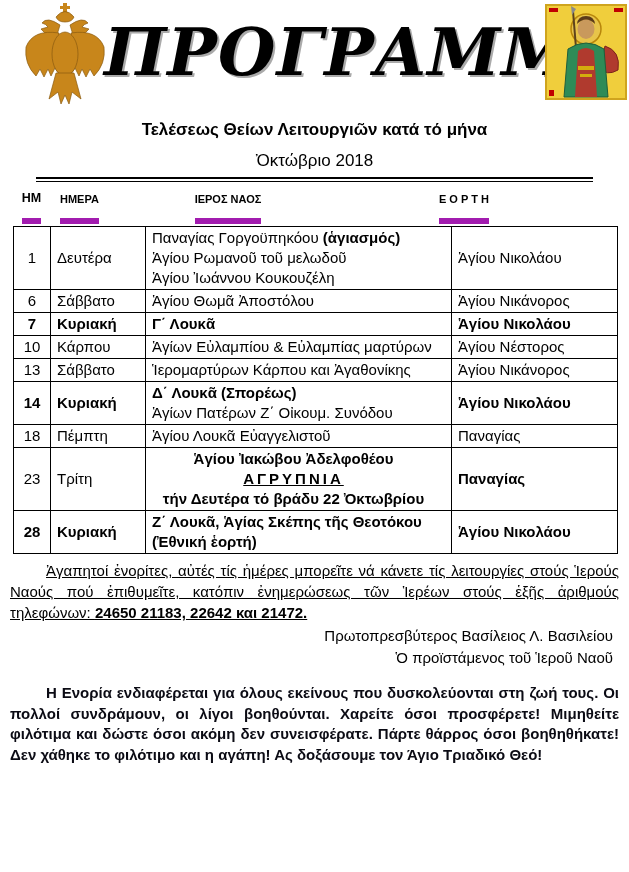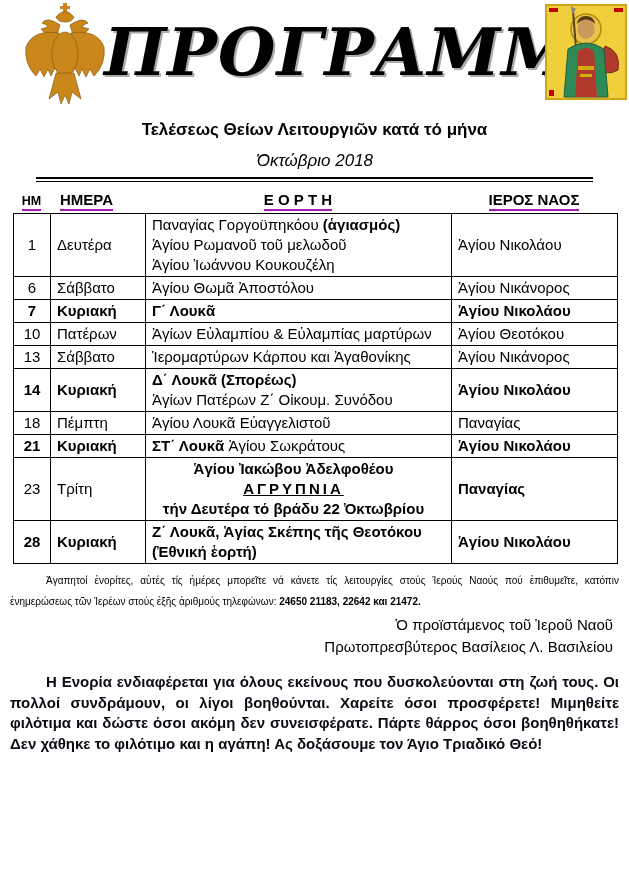--- a/index.html
+++ b/index.html
@@ -7,45 +7,45 @@
         font-family:"Liberation Sans",sans-serif;color:#000;}
   
   .header{position:relative;height:112px;}
   .eagle{position:absolute;left:14px;top:2px;}
   .main-title{position:absolute;left:104px;right:90px;top:2px;text-align:center;
       font-family:"DejaVu Serif",serif;font-style:italic;font-weight:700;font-size:66px;
       line-height:100px;letter-spacing:1px;white-space:nowrap;color:#000;
       text-shadow:2px 2px 0 #aaa;}
   .saint{position:absolute;right:2px;top:4px;}
   .subtitle1{margin:6px 0 8px;text-align:center;font-weight:700;font-size:17px;line-height:23px;}
-  .subtitle2{margin:2px 0 0;text-align:center;font-size:17px;line-height:23px;font-style:italic;}
+  .subtitle2{margin:2px 0 0;text-align:center;font-size:17px;line-height:23px;}
   .double-rule{margin:5px auto 0;width:557px;height:2px;
       border-top:2px solid #000;border-bottom:1px solid #000;}
   
   .col-heads{display:flex;margin:9px 0 2px 13px;width:604px;align-items:flex-end;}
-  .ch{font-weight:700;font-size:15px;}
-  .ch span{display:inline-block;border-bottom:2px solid #a21caf;padding-bottom:1px;}
+  .ch{font-weight:700;font-size:11px;}
+  .ch span{display:inline-block;border-bottom:6px solid #a21caf;padding-bottom:13px;}
   .ch-day{width:37px;text-align:center;font-size:12.5px;}
   .ch-weekday{width:95px;text-align:left;padding-left:10px;box-sizing:border-box;}
   .ch-feast{width:306px;text-align:center;}
   .ch-church{width:166px;text-align:center;}
   
   table.program{margin-left:13px;width:604px;border-collapse:collapse;table-layout:fixed;
       font-size:15px;line-height:20px;}
   table.program td{border:1.5px solid #000;padding:1px 6px;vertical-align:middle;}
   .c-day{text-align:center;padding:1px 2px;}
   .c-weekday{padding-left:9px;}
   .c-feast{padding-left:9px;margin-left:48px;}
   .c-feast.center{text-align:center;padding-left:2px;padding-right:12px;}
   .c-church{padding-left:8px;}
   .b{font-weight:700;}
   .u{text-decoration:underline;letter-spacing:3px;}
   tr.row-large{font-size:17px;line-height:24px;}
   
-  .notes{margin:6px 10px 0 10px;text-align:justify;text-indent:36px;font-size:10px;line-height:21px;}
+  .notes{margin:6px 10px 0 10px;text-align:justify;text-indent:36px;font-size:15px;line-height:21px;text-decoration:underline;}
   .notes .b{font-weight:700;}
   .signature{margin:2px 16px 0 0;text-align:right;font-size:15px;line-height:22px;}
   .appeal{margin:14px 10px 0 10px;text-align:justify;text-indent:36px;
       font-weight:700;font-size:15px;line-height:20.5px;color:#0b0b14;}
 </style>
 </head>
 <body>
 
 <div class="page">
 
@@ -86,22 +86,22 @@
     </div>
   </div>
 
   <div class="subtitle1">Τελέσεως Θείων Λειτουργιῶν κατά τό μήνα</div>
   <div class="subtitle2">Ὀκτώβριο  2018</div>
   <div class="double-rule"></div>
 
   <div class="col-heads">
     <div class="ch ch-day"><span>ΗΜ</span></div>
     <div class="ch ch-weekday"><span>ΗΜΕΡΑ</span></div>
+    <div class="ch ch-church"><span>ΙΕΡΟΣ  ΝΑΟΣ</span></div>
     <div class="ch ch-feast"><span>Ε Ο Ρ Τ Η</span></div>
-    <div class="ch ch-church"><span>ΙΕΡΟΣ  ΝΑΟΣ</span></div>
   </div>
 
   <table class="program">
     <colgroup>
         <col style="width:37px">
         <col style="width:95px">
         <col style="width:306px">
         <col style="width:166px">
       </colgroup>
     <tbody>
@@ -126,25 +126,25 @@
         <tr>
           <td class="c-day b">7</td>
           <td class="c-weekday b">Κυριακή</td>
           <td class="c-feast">
             <div><span class="b">Γ΄ Λουκᾶ</span></div>
           </td>
           <td class="c-church b">Ἁγίου Νικολάου</td>
         </tr>
         <tr>
           <td class="c-day">10</td>
-          <td class="c-weekday">Πατέρων</td>
+          <td class="c-weekday">Κάρπου</td>
           <td class="c-feast">
             <div><span>Ἁγίων Εὐλαμπίου &amp; Εὐλαμπίας μαρτύρων</span></div>
           </td>
-          <td class="c-church">Ἁγίου Θεοτόκου</td>
+          <td class="c-church">Ἁγίου Νέστορος</td>
         </tr>
         <tr>
           <td class="c-day">13</td>
           <td class="c-weekday">Σάββατο</td>
           <td class="c-feast">
             <div><span>Ἱερομαρτύρων Κάρπου και Ἀγαθονίκης</span></div>
           </td>
           <td class="c-church">Ἁγίου Νικάνορος</td>
         </tr>
         <tr>
@@ -156,28 +156,20 @@
           </td>
           <td class="c-church b">Ἁγίου Νικολάου</td>
         </tr>
         <tr>
           <td class="c-day">18</td>
           <td class="c-weekday">Πέμπτη</td>
           <td class="c-feast">
             <div><span>Ἁγίου Λουκᾶ Εὐαγγελιστοῦ</span></div>
           </td>
           <td class="c-church">Παναγίας</td>
-        </tr>
-        <tr>
-          <td class="c-day b">21</td>
-          <td class="c-weekday b">Κυριακή</td>
-          <td class="c-feast">
-            <div><span class="b">ΣΤ΄ Λουκᾶ</span><span>  Ἁγίου Σωκράτους</span></div>
-          </td>
-          <td class="c-church b">Ἁγίου Νικολάου</td>
         </tr>
         <tr>
           <td class="c-day">23</td>
           <td class="c-weekday">Τρίτη</td>
           <td class="c-feast center">
             <div><span class="b">Ἁγίου Ἰακώβου Ἀδελφοθέου</span></div>
             <div><span class="b u">ΑΓΡΥΠΝΙΑ</span></div>
             <div><span class="b">τήν Δευτέρα τό βράδυ 22 Ὀκτωβρίου</span></div>
           </td>
           <td class="c-church b">Παναγίας</td>
@@ -190,19 +182,19 @@
             <div><span class="b">(Ἐθνική ἑορτή)</span></div>
           </td>
           <td class="c-church b">Ἁγίου Νικολάου</td>
         </tr>
       </tbody>
   </table>
 
   <p class="notes"><span>Ἀγαπητοί ἐνορίτες, αὐτές τίς ἡμέρες μπορεῖτε νά κάνετε τίς λειτουργίες στούς Ἱερούς Ναούς πού ἐπιθυμεῖτε, κατόπιν ἐνημερώσεως τῶν Ἱερέων στούς ἑξῆς ἀριθμούς τηλεφώνων: </span><span class="b">24650 21183, 22642 και 21472.</span></p>
 
   <div class="signature">
+    <div>Πρωτοπρεσβύτερος Βασίλειος Λ. Βασιλείου</div>
     <div>Ὁ προϊστάμενος τοῦ Ἱεροῦ Ναοῦ</div>
-    <div>Πρωτοπρεσβύτερος Βασίλειος Λ. Βασιλείου</div>
   </div>
 
   <p class="appeal">Η Ενορία ενδιαφέρεται για όλους εκείνους που δυσκολεύονται στη ζωή τους.  Οι πολλοί συνδράμουν, οι λίγοι βοηθούνται. Χαρείτε όσοι προσφέρετε! Μιμηθείτε φιλότιμα και δώστε όσοι ακόμη δεν συνεισφέρατε. Πάρτε θάρρος όσοι βοηθηθήκατε! Δεν χάθηκε το φιλότιμο και η αγάπη! Ας δοξάσουμε τον Άγιο Τριαδικό Θεό!</p>
 
 </div>
 
 </body></html>

